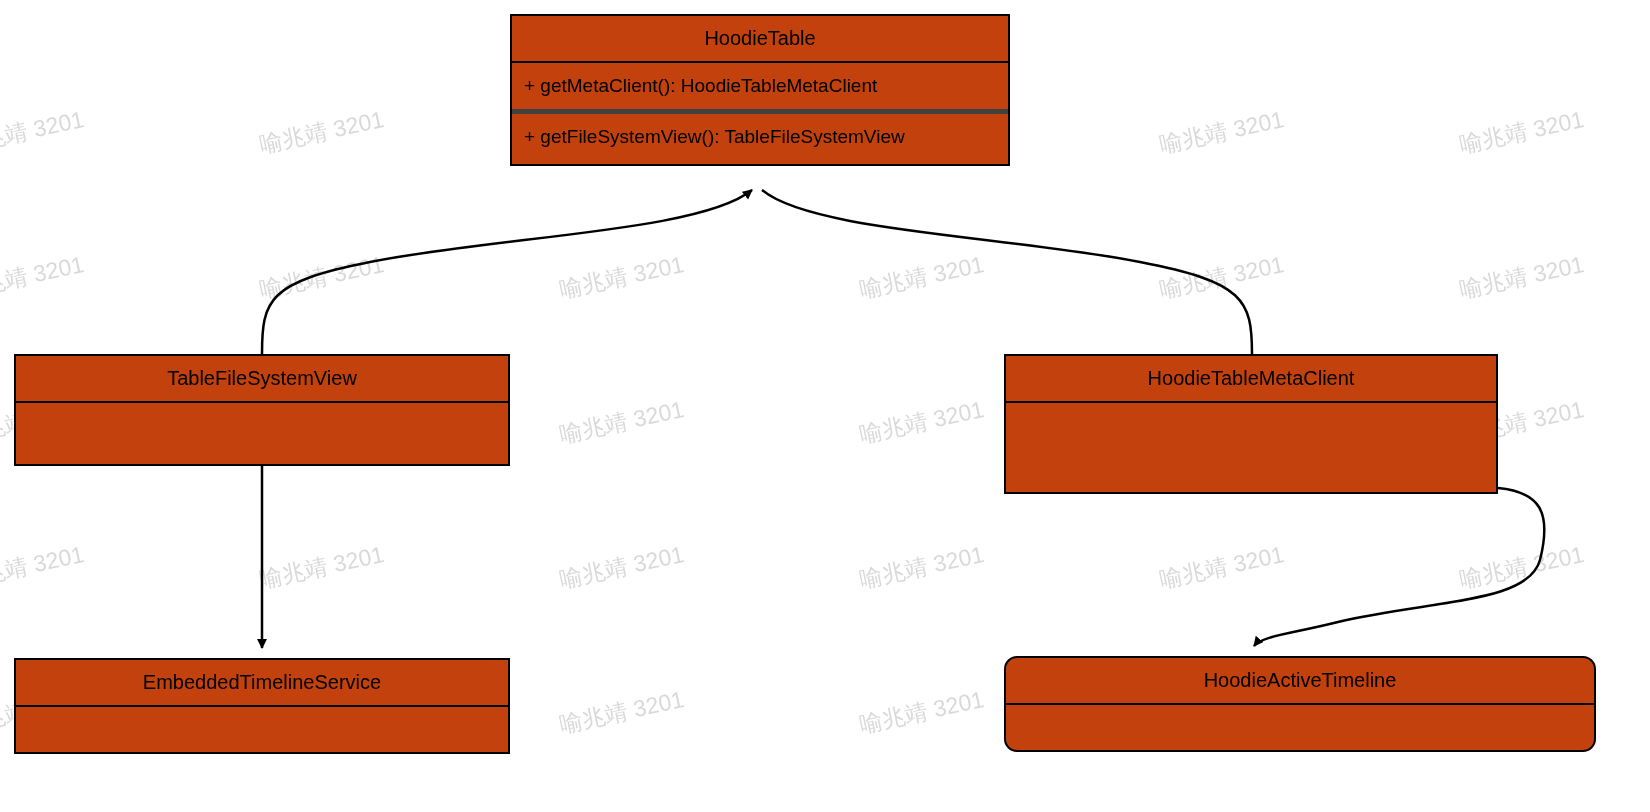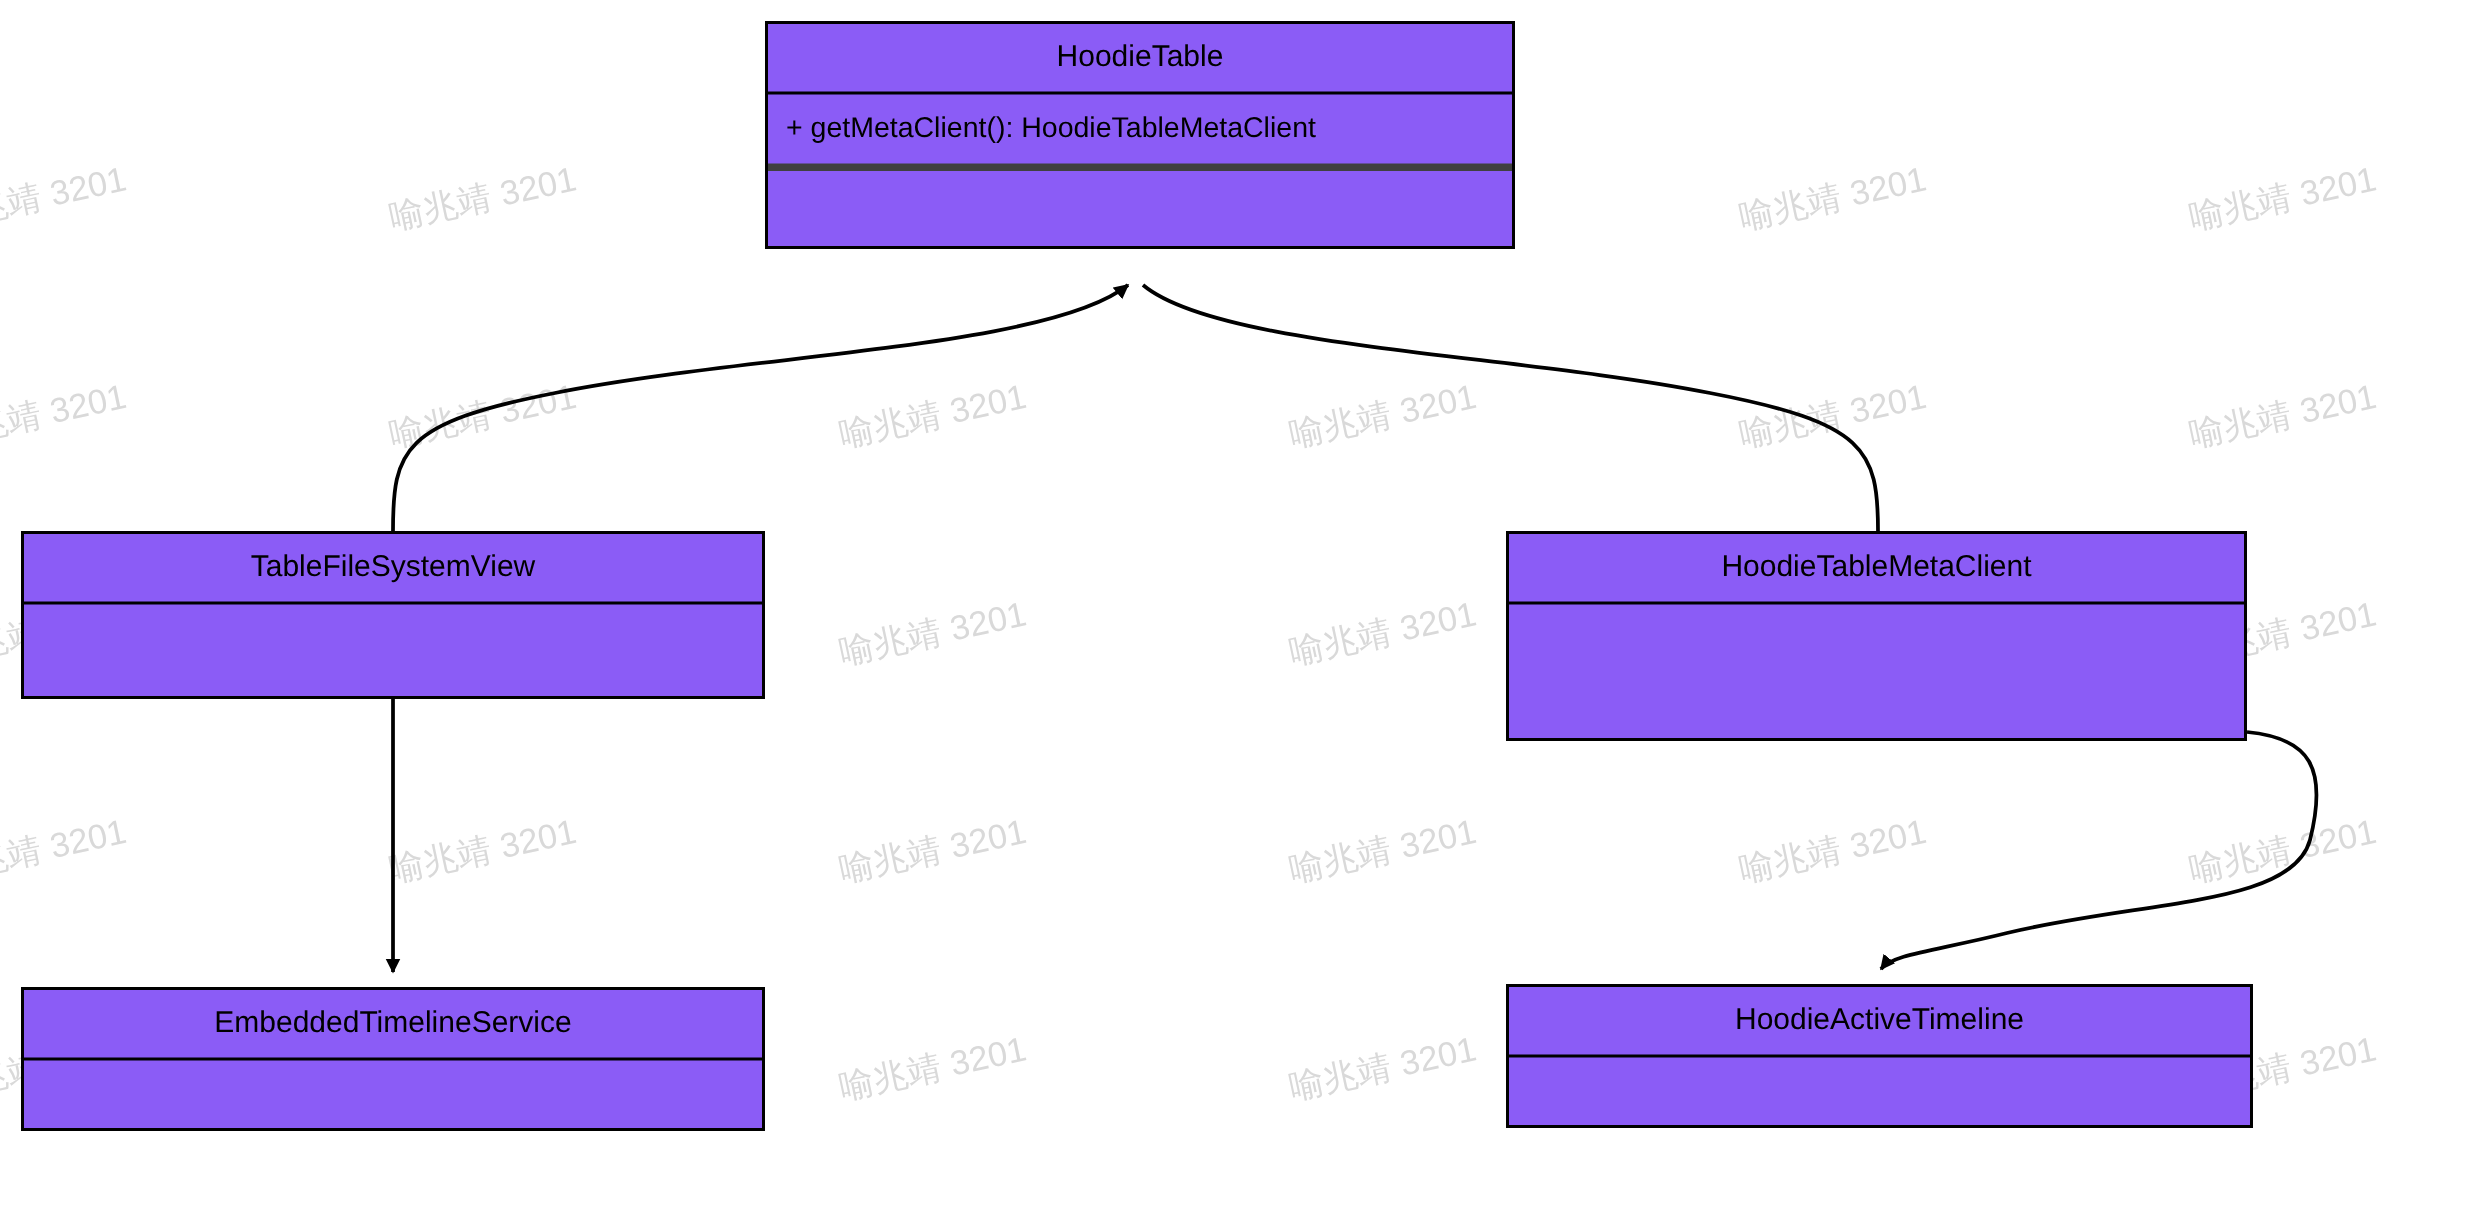--- a/index.html
+++ b/index.html
@@ -34,21 +34,21 @@
   .edges {
     position: absolute;
     left: 0;
     top: 0;
     z-index: 1;
   }
   .uml-class {
     position: absolute;
     box-sizing: border-box;
     border: 2px solid #000000;
-    background: #8b5cf6;
+    background: #c2410c;
     z-index: 2;
   }
   .uml-title {
     box-sizing: border-box;
     text-align: center;
     font-size: 20px;
     color: #000000;
     padding: 11px 8px 11px 8px;
     border-bottom: 2px solid #000000;
     white-space: nowrap;
@@ -120,36 +120,37 @@
     <path d="M1252,354 C1252,300 1244,282 1140,262 C1010,236 812,232 762,190" fill="none" stroke="#000000" stroke-width="2.5"></path>
 
     <path d="M262,456 L262,648" fill="none" stroke="#000000" stroke-width="2.5" marker-end="url(#arrowhead)"></path>
 
     <path d="M1498,488 C1540,492 1552,512 1540,560 C1528,604 1430,600 1338,622 C1290,634 1262,636 1254,646" fill="none" stroke="#000000" stroke-width="2.5" marker-end="url(#arrowhead)"></path>
   </svg>
 
   <div class="uml-class" style="left:510px; top:14px; width:500px; height:152px;">
     <div class="uml-title">HoodieTable</div>
     <div class="uml-section">+ getMetaClient(): HoodieTableMetaClient</div>
+    <div class="uml-section last">+ getFileSystemView(): TableFileSystemView</div>
   </div>
 
   <div class="uml-class" style="left:14px; top:354px; width:496px; height:112px;">
     <div class="uml-title">TableFileSystemView</div>
     <div class="uml-section last empty"></div>
   </div>
 
   <div class="uml-class" style="left:1004px; top:354px; width:494px; height:140px;">
     <div class="uml-title">HoodieTableMetaClient</div>
     <div class="uml-section last">
     </div>
   </div>
 
   <div class="uml-class" style="left:14px; top:658px; width:496px; height:96px;">
     <div class="uml-title">EmbeddedTimelineService</div>
     <div class="uml-section last empty"></div>
   </div>
 
-  <div class="uml-class" style="left:1004px; top:656px; width:498px; height:96px;">
+  <div class="uml-class" style="left:1004px; top:656px; width:592px; height:96px;border-radius:13px;">
     <div class="uml-title">HoodieActiveTimeline</div>
     <div class="uml-section last empty"></div>
   </div>
 
 </div>
 
 </body></html>

